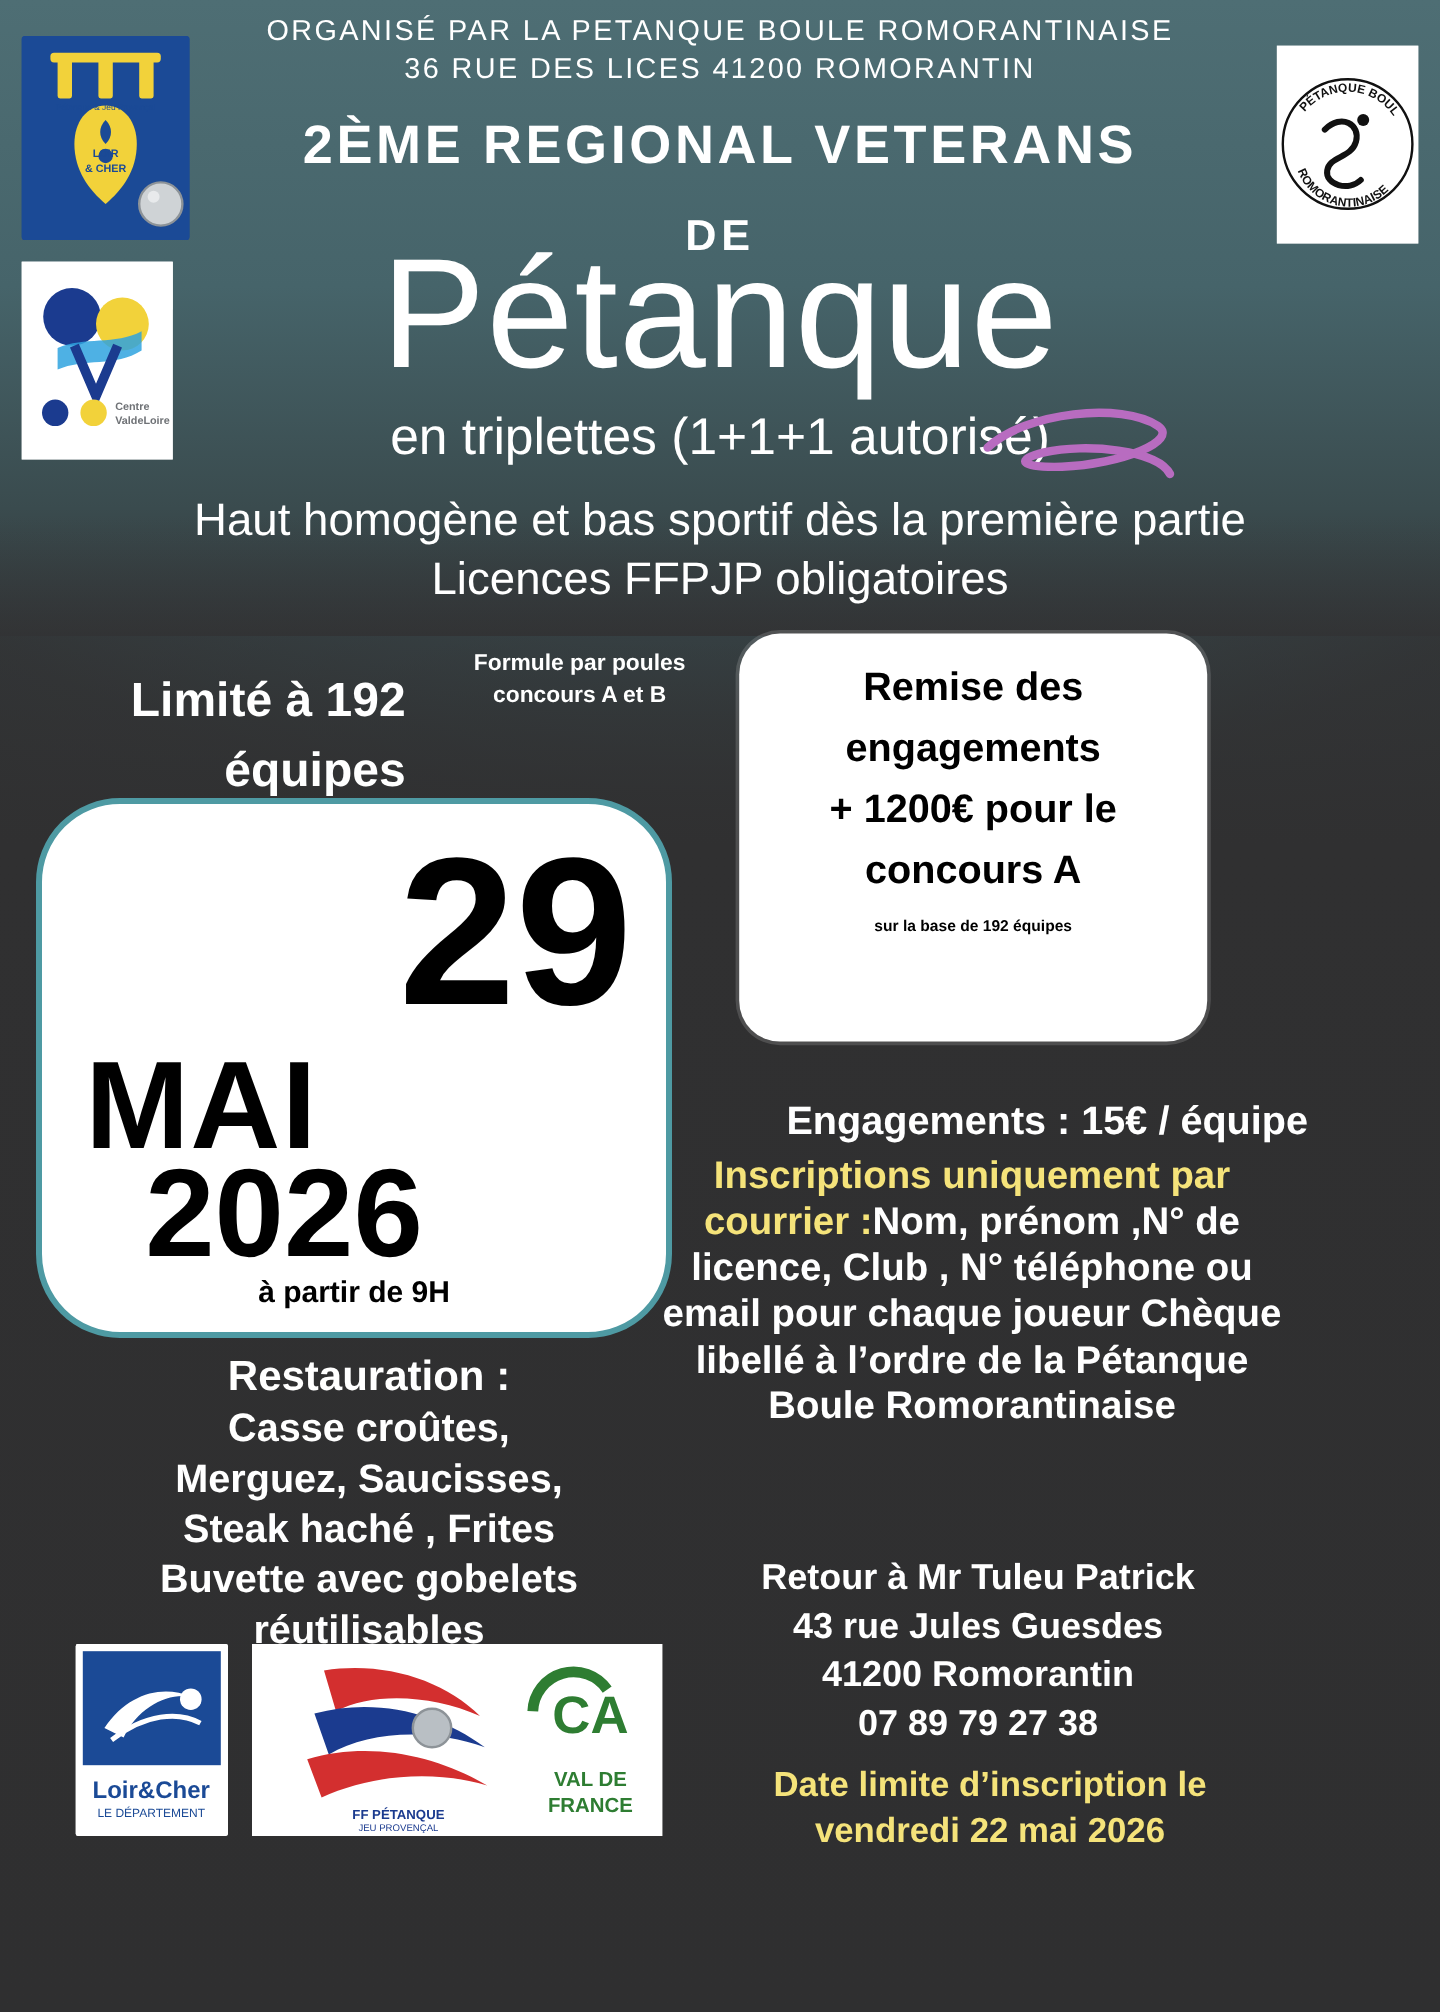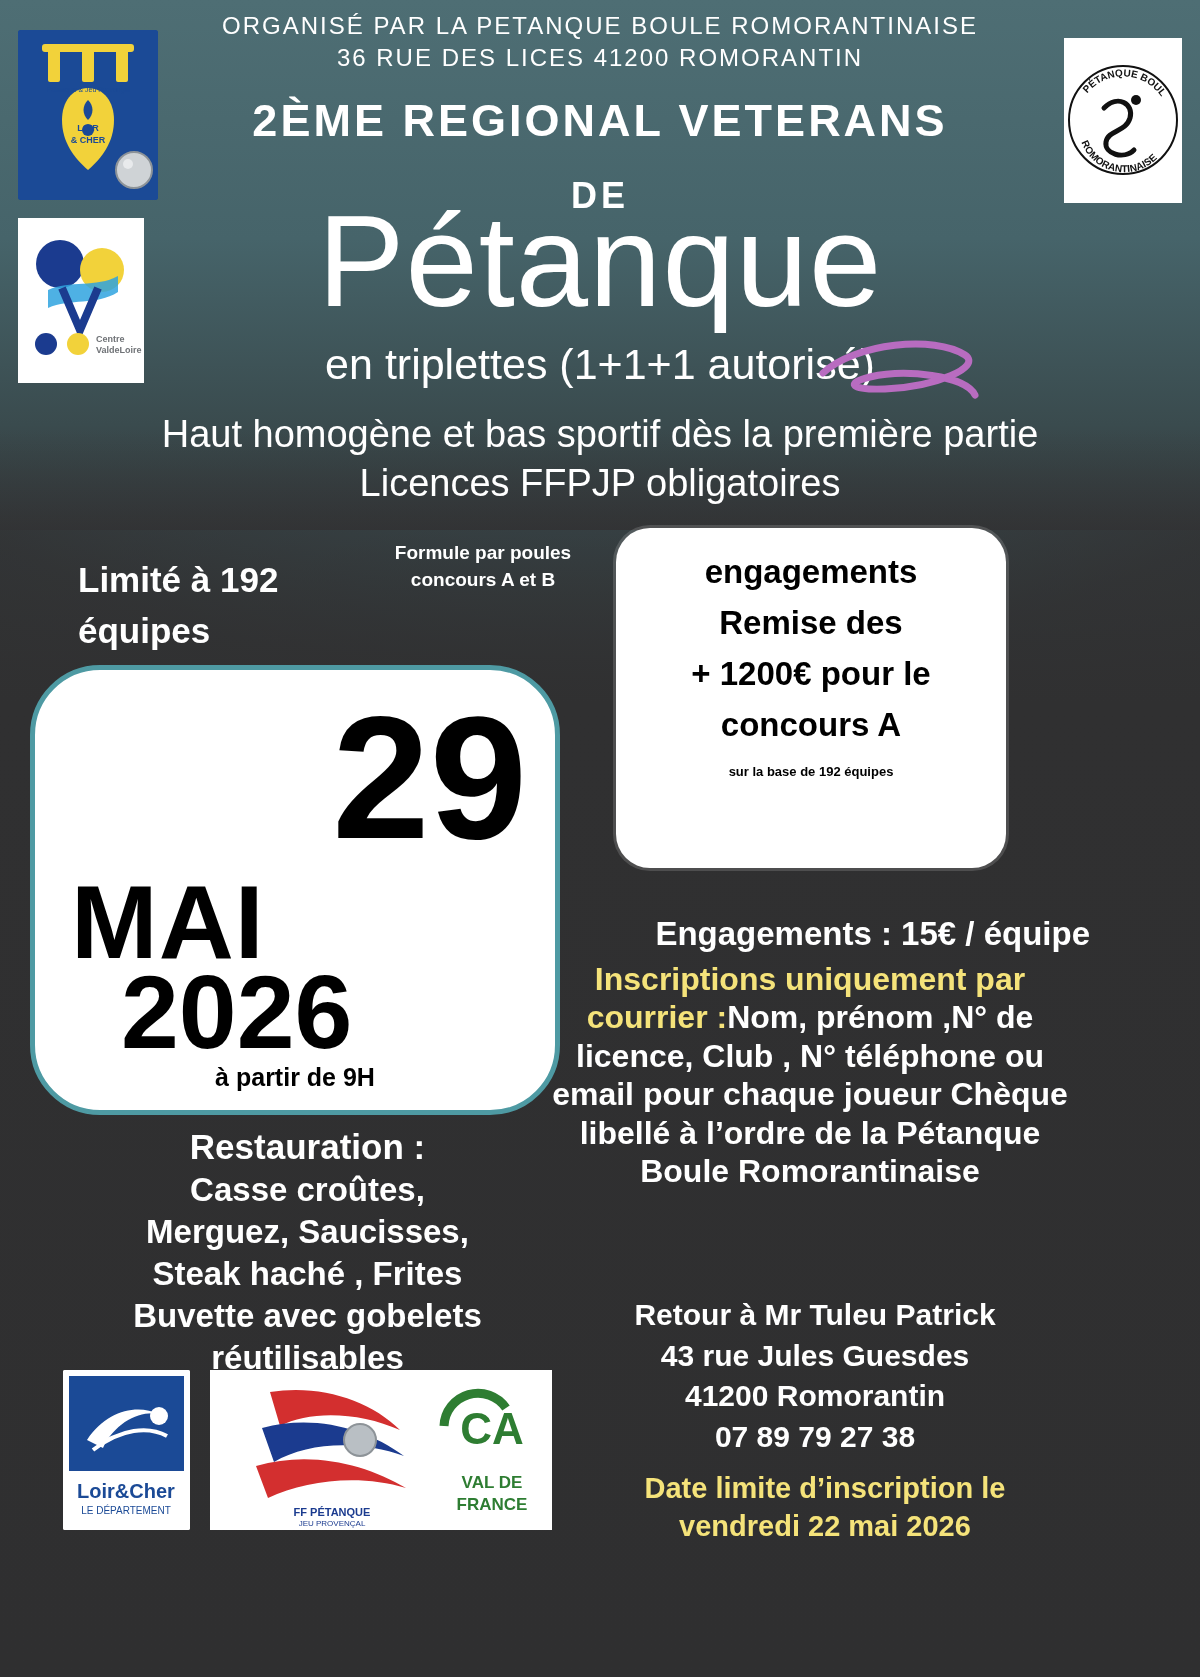--- a/index.html
+++ b/index.html
@@ -64,21 +64,21 @@
     position:absolute;left:18px;top:218px;width:126px;height:165px;
     background:#ffffff;overflow:hidden;
   }
   .logo-club{
     position:absolute;right:18px;top:38px;width:118px;height:165px;
     background:#ffffff;overflow:hidden;
   }
   
   .limited{
     position:absolute;left:78px;top:555px;width:260px;
-    color:#ffffff;font-size:35px;font-weight:bold;text-align:left;line-height:1.45;
+    color:#ffffff;font-size:40px;font-weight:bold;text-align:right;line-height:1.45;
   }
   .formule{
     position:absolute;left:368px;top:540px;width:230px;
     color:#ffffff;font-size:19px;font-weight:bold;text-align:center;line-height:1.4;
   }
   .remise{
     position:absolute;left:616px;top:528px;width:390px;height:340px;
     background:#ffffff;border-radius:34px;
     box-shadow:0 0 0 3px rgba(255,255,255,0.15);
     padding:18px 16px 0 16px;box-sizing:border-box;text-align:center;
@@ -228,22 +228,22 @@
       </text>
       <path d="M40,70 c14,-14 30,-4 26,10 c-4,14 -22,12 -24,24 c-2,12 18,18 28,8" fill="none" stroke="#111" stroke-width="5" stroke-linecap="round"></path>
       <circle cx="72" cy="62" r="5" fill="#111"></circle>
     </svg>
   </div>
 
   <div class="limited">Limité à 192 équipes</div>
   <div class="formule">Formule par poules concours A et B</div>
 
   <div class="remise">
+    <div class="big">Remise des</div>
     <div class="big">engagements</div>
-    <div class="big">Remise des</div>
     <div class="big">+ 1200€ pour le</div>
     <div class="big">concours A</div>
     <div class="small">sur la base de 192 équipes</div>
   </div>
 
   <div class="datebox">
     <div class="date-day">29</div>
     <div class="date-month">MAI</div>
     <div class="date-year">2026</div>
     <div class="date-time">à partir de 9H</div>

